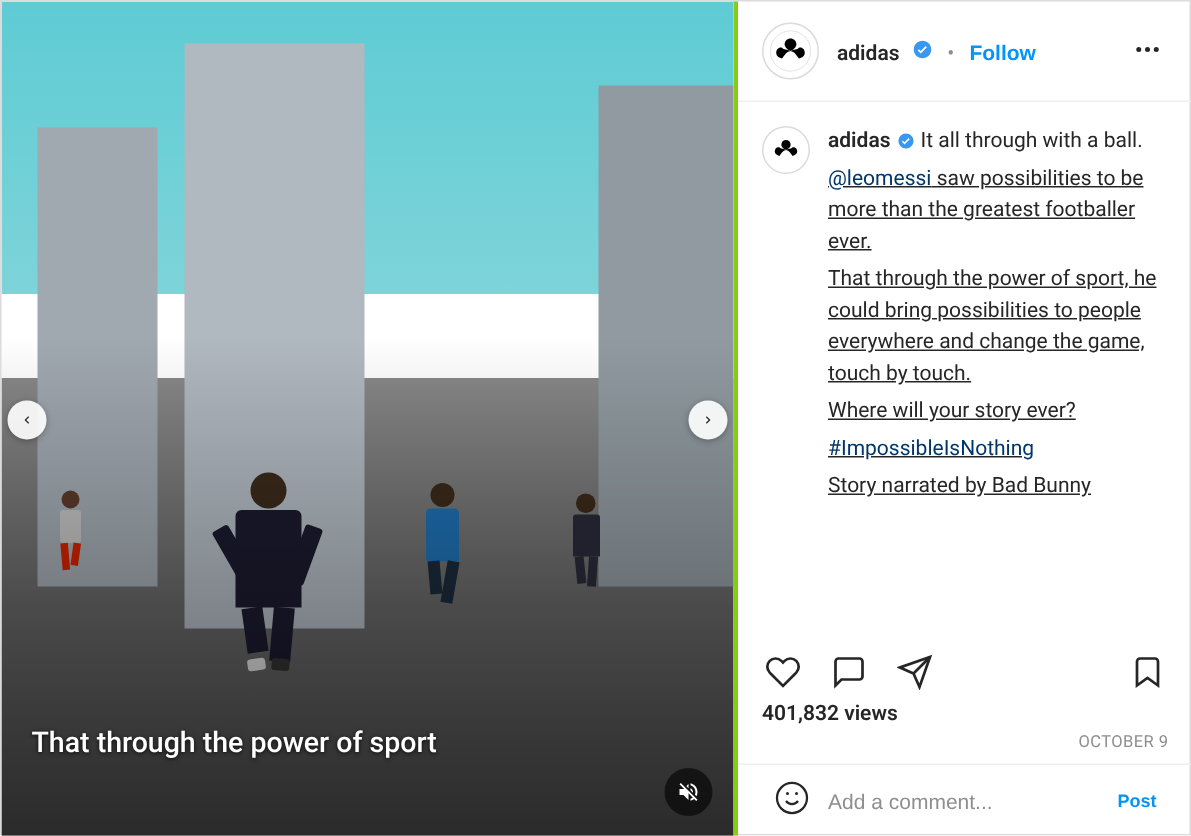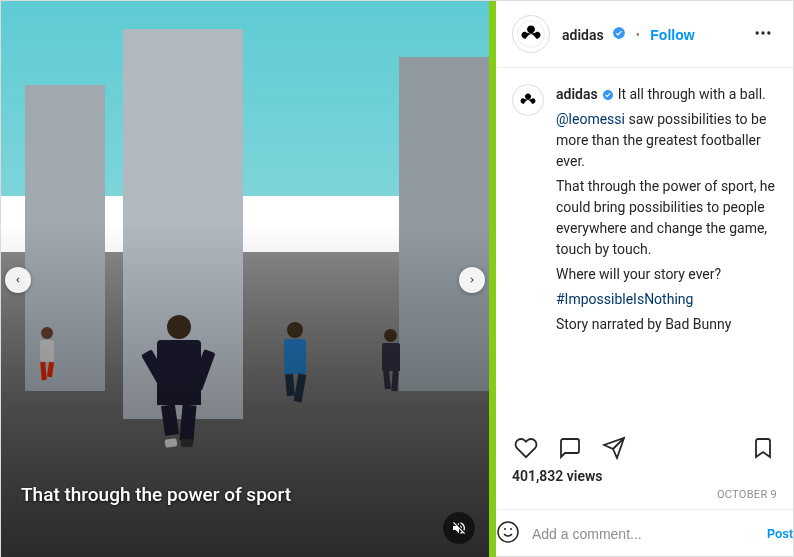--- a/index.html
+++ b/index.html
@@ -133,21 +133,21 @@
       box-shadow: 0 1px 4px rgba(0,0,0,0.3);
     }
     .nav-arrow-left { left: 4px; }
     .nav-arrow-right { right: 4px; }
 
     
     .info-side {
       flex: 1;
       display: flex;
       flex-direction: column;
-      border-left: 7px solid #84cc16;
+      border-left: 3px solid #84cc16;
       height: 557px;
     }
 
     
     .post-header {
       display: flex;
       align-items: center;
       padding: 14px 16px;
       border-bottom: 1px solid #efefef;
     }
@@ -243,20 +243,21 @@
     }
     .mention {
       color: #00376b;
       font-weight: 400;
     }
     .hashtag {
       color: #00376b;
     }
     .caption-text {
       margin-top: 4px;
+      text-decoration: underline;
     }
 
     
     .actions-bar {
       padding: 8px 16px 4px;
       display: flex;
       align-items: center;
       gap: 16px;
     }
     .action-icon-btn {
@@ -291,21 +292,21 @@
       font-size: 11px;
       color: #8e8e8e;
       text-transform: uppercase;
       letter-spacing: 0.3px;
       text-align: right;
     }
 
     
     .comment-bar {
       border-top: 1px solid #efefef;
-      padding: 10px 0;
+      padding: 10px 24px;
       display: flex;
       align-items: center;
       gap: 12px;
     }
     .emoji-btn {
       background: none;
       border: none;
       cursor: pointer;
       font-size: 22px;
       color: #262626;

